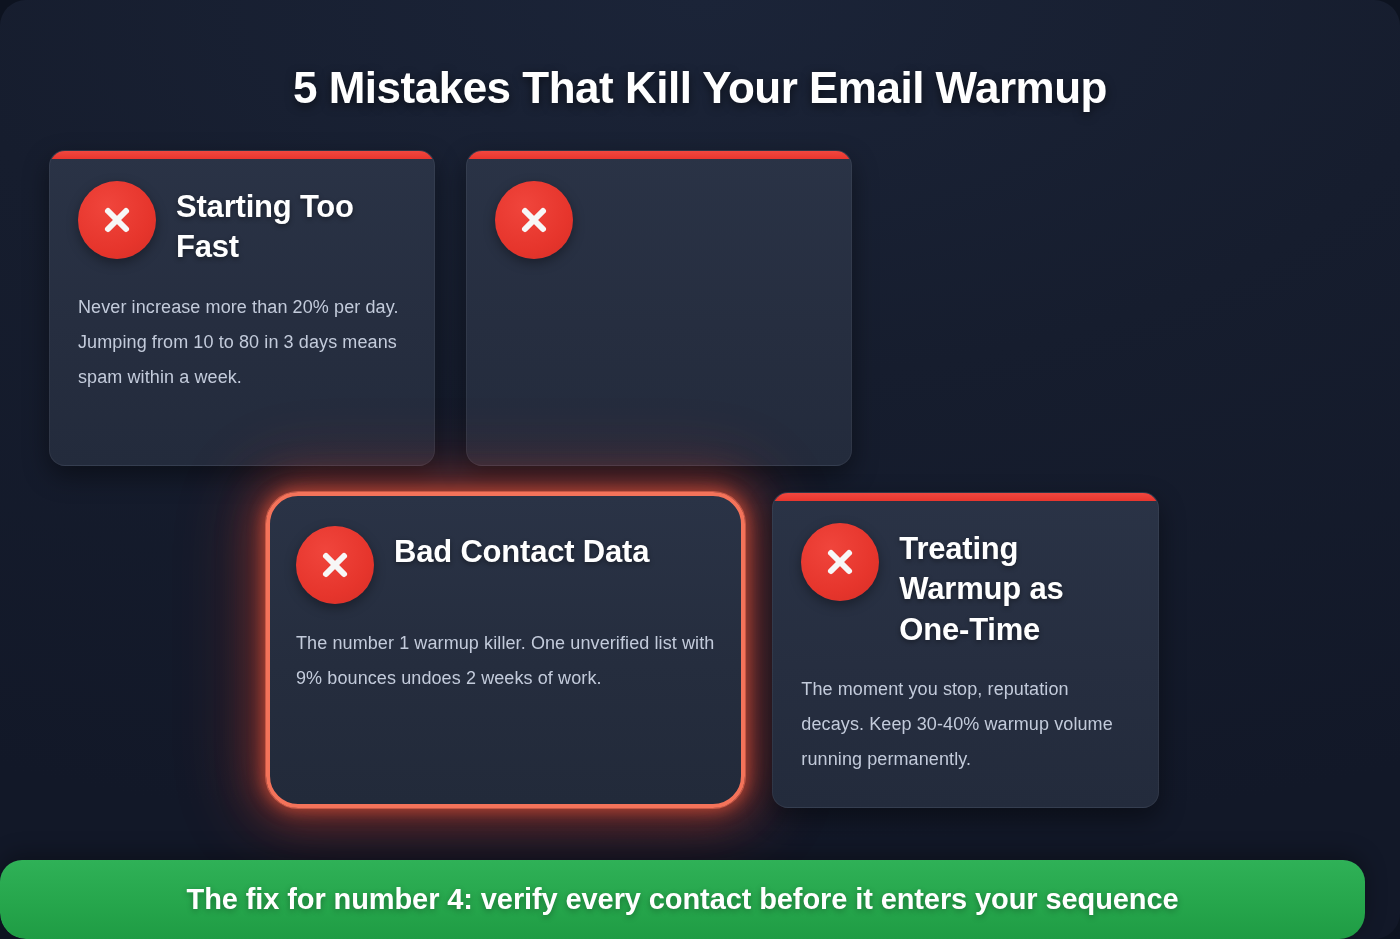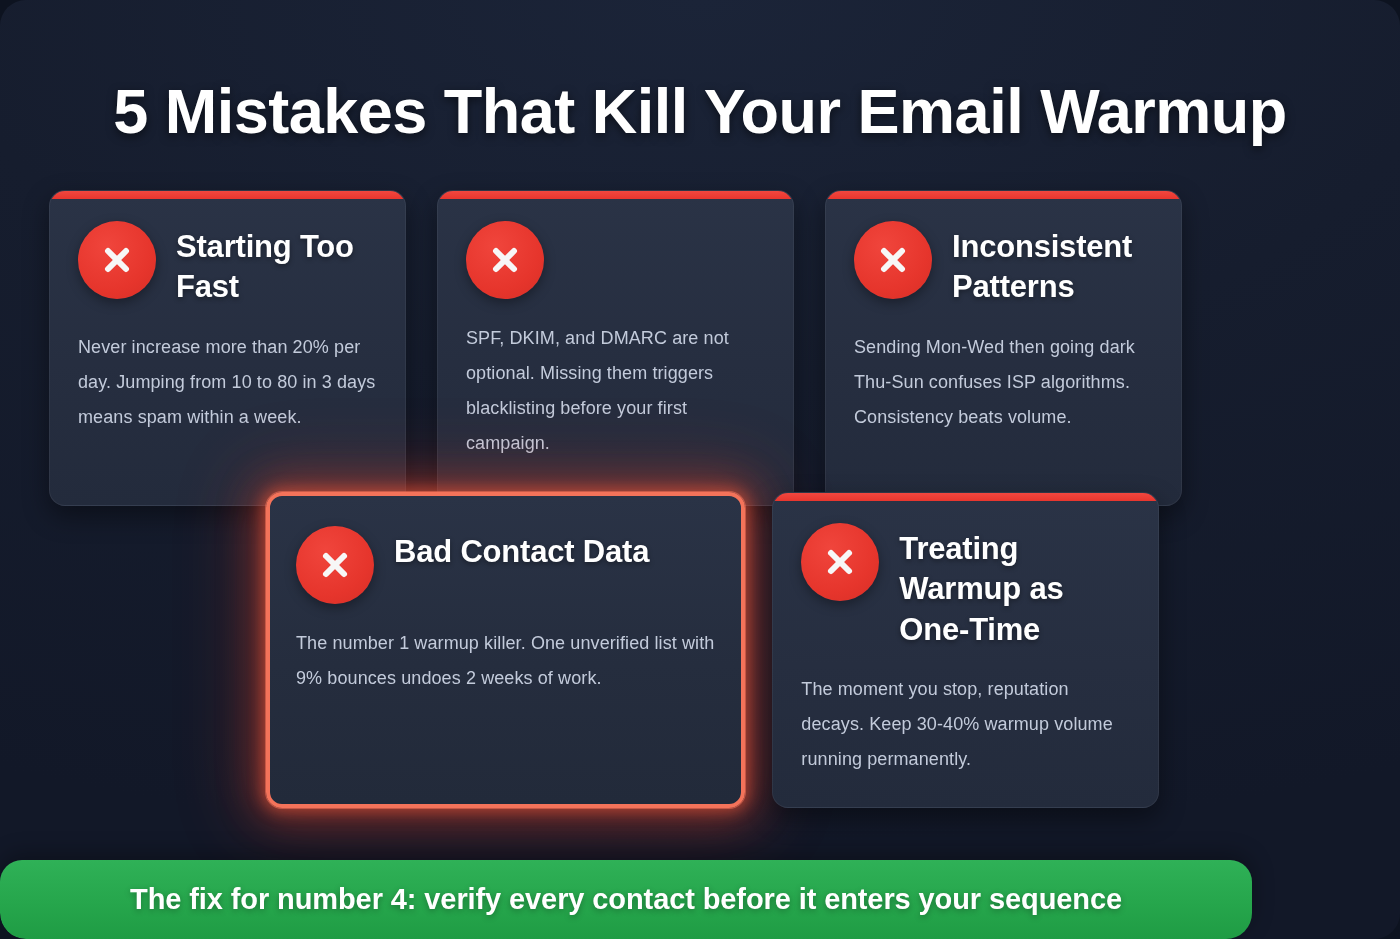--- a/index.html
+++ b/index.html
@@ -28,21 +28,21 @@
   
   .title-wrap {
     position: absolute;
     top: 36px;
     left: 0;
     width: 1400px;
     text-align: center;
   }
   .title {
     display: inline-block;
-    font-size: 63px;
+    font-size: 44px;
     font-weight: 700;
     letter-spacing: -0.5px;
     color: #ffffff;
     line-height: 1.05;
     text-shadow: 0 3px 10px rgba(0,0,0,0.55);
   }
 
   
   .row {
     position: absolute;
@@ -65,23 +65,23 @@
   .card {
     position: relative;
     box-sizing: border-box;
     background: linear-gradient(180deg, #2a3346 0%, #262e40 55%, #232b3c 100%);
     border-radius: 16px;
     border: 1px solid rgba(255,255,255,0.055);
     box-shadow: 0 10px 26px rgba(0,0,0,0.42);
     padding: 30px 28px 26px 28px;
     overflow: hidden;
   }
-  #row1 .card { width: 357px; min-height: 316px; margin-top: 40px; }
+  #row1 .card { width: 386px; min-height: 316px; }
   #row2 .card { min-height: 316px; }
-  #card-4 { width: 513px; }
+  #card-4 { width: 513px; border-radius: 32px; }
   #card-5 { width: 413px; }
 
   
   .accent {
     position: absolute;
     top: 0; left: 0; right: 0;
     height: 8px;
     background: linear-gradient(180deg, #f1473f 0%, #e8362e 100%);
     border-radius: 16px 16px 0 0;
   }
@@ -133,21 +133,21 @@
     line-height: 35px;
     color: #c3cbdb;
     letter-spacing: 0.1px;
   }
 
   
   #footer {
     position: absolute;
     left: 0;
     bottom: 0;
-    width: 1252px;
+    width: 1365px;
     height: 79px;
     border-radius: 22px 22px 26px 26px;
     background: linear-gradient(180deg, #2fb157 0%, #26a64c 55%, #1f9c44 100%);
     display: flex;
     align-items: center;
     justify-content: center;
     box-shadow: 0 -6px 22px rgba(0,0,0,0.30);
   }
   #footer .footer-text {
     font-size: 29px;
@@ -185,36 +185,22 @@
     <div class="card" id="card-2">
       <div class="accent"></div>
       <div class="card-head">
         <div class="xicon">
           <svg width="40" height="40" viewBox="0 0 40 40" aria-hidden="true">
             <line x1="11" y1="11" x2="29" y2="29" stroke="#f7f7f7" stroke-width="6" stroke-linecap="round"></line>
             <line x1="29" y1="11" x2="11" y2="29" stroke="#f7f7f7" stroke-width="6" stroke-linecap="round"></line>
           </svg>
         </div>
       </div>
-      <div class="card-body">SPF, DKIM, and DMARC are not optional. Missing them triggers blacklisting before your first campaign.</div>
-    </div>
-
-    <div class="card" id="card-3">
-      <div class="accent"></div>
-      <div class="card-head">
-        <div class="xicon">
-          <svg width="40" height="40" viewBox="0 0 40 40" aria-hidden="true">
-            <line x1="11" y1="11" x2="29" y2="29" stroke="#f7f7f7" stroke-width="6" stroke-linecap="round"></line>
-            <line x1="29" y1="11" x2="11" y2="29" stroke="#f7f7f7" stroke-width="6" stroke-linecap="round"></line>
-          </svg>
-        </div>
-        <div class="card-title">Inconsistent Patterns</div>
-      </div>
-      <div class="card-body">Sending Mon-Wed then going dark Thu-Sun confuses ISP algorithms. Consistency beats volume.</div>
-    </div>
+    </div>
+
 
   </div>
 
   <div class="row" id="row2">
 
     <div class="card highlight" id="card-4">
 
       <div class="card-head">
         <div class="xicon">
           <svg width="40" height="40" viewBox="0 0 40 40" aria-hidden="true">

